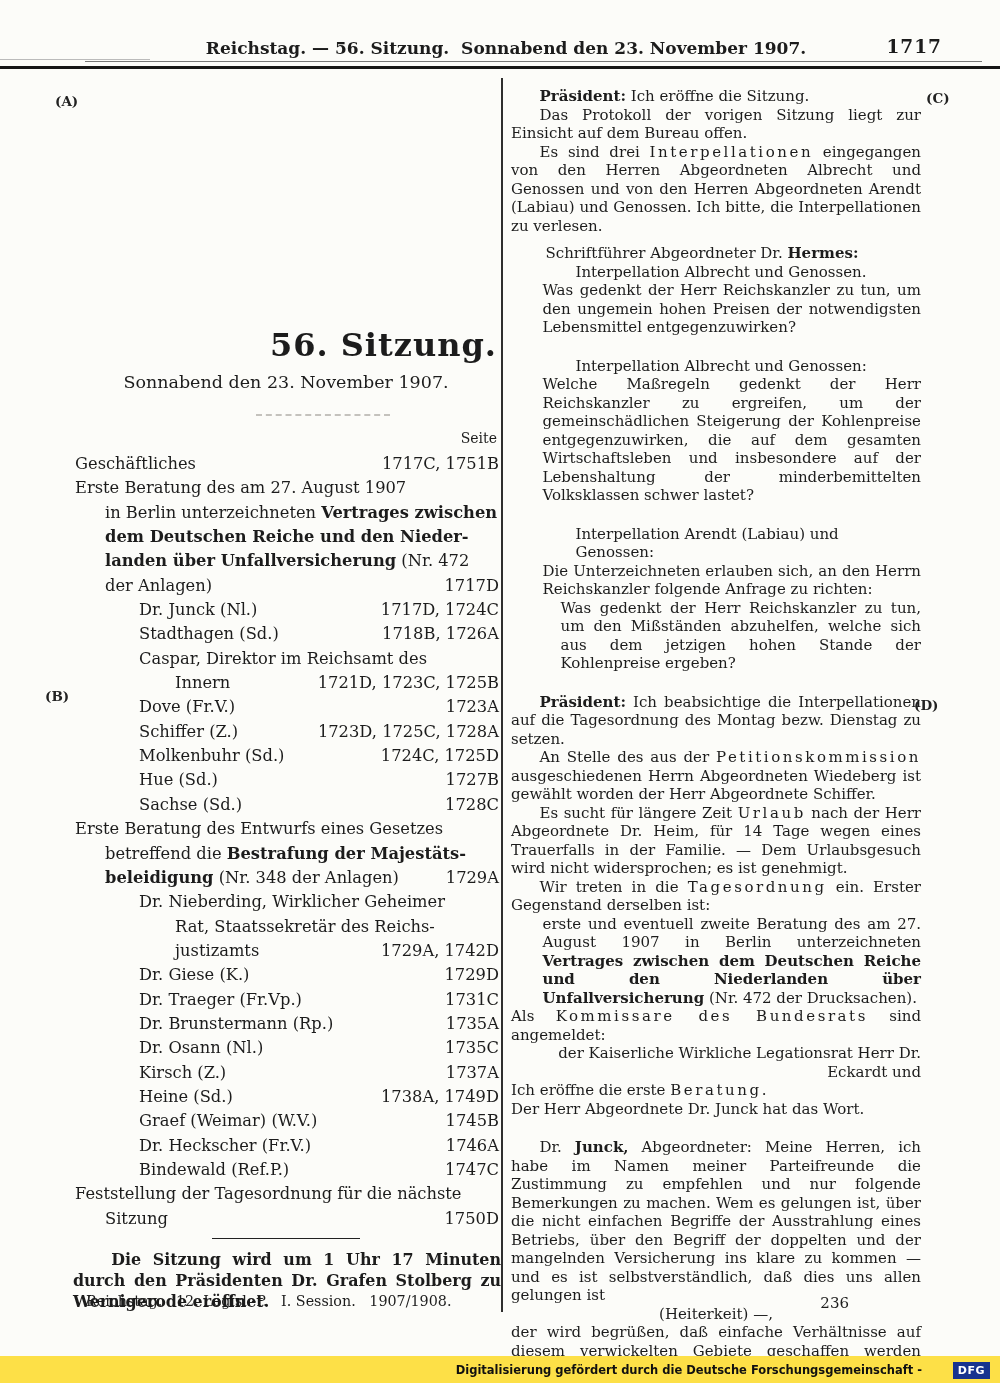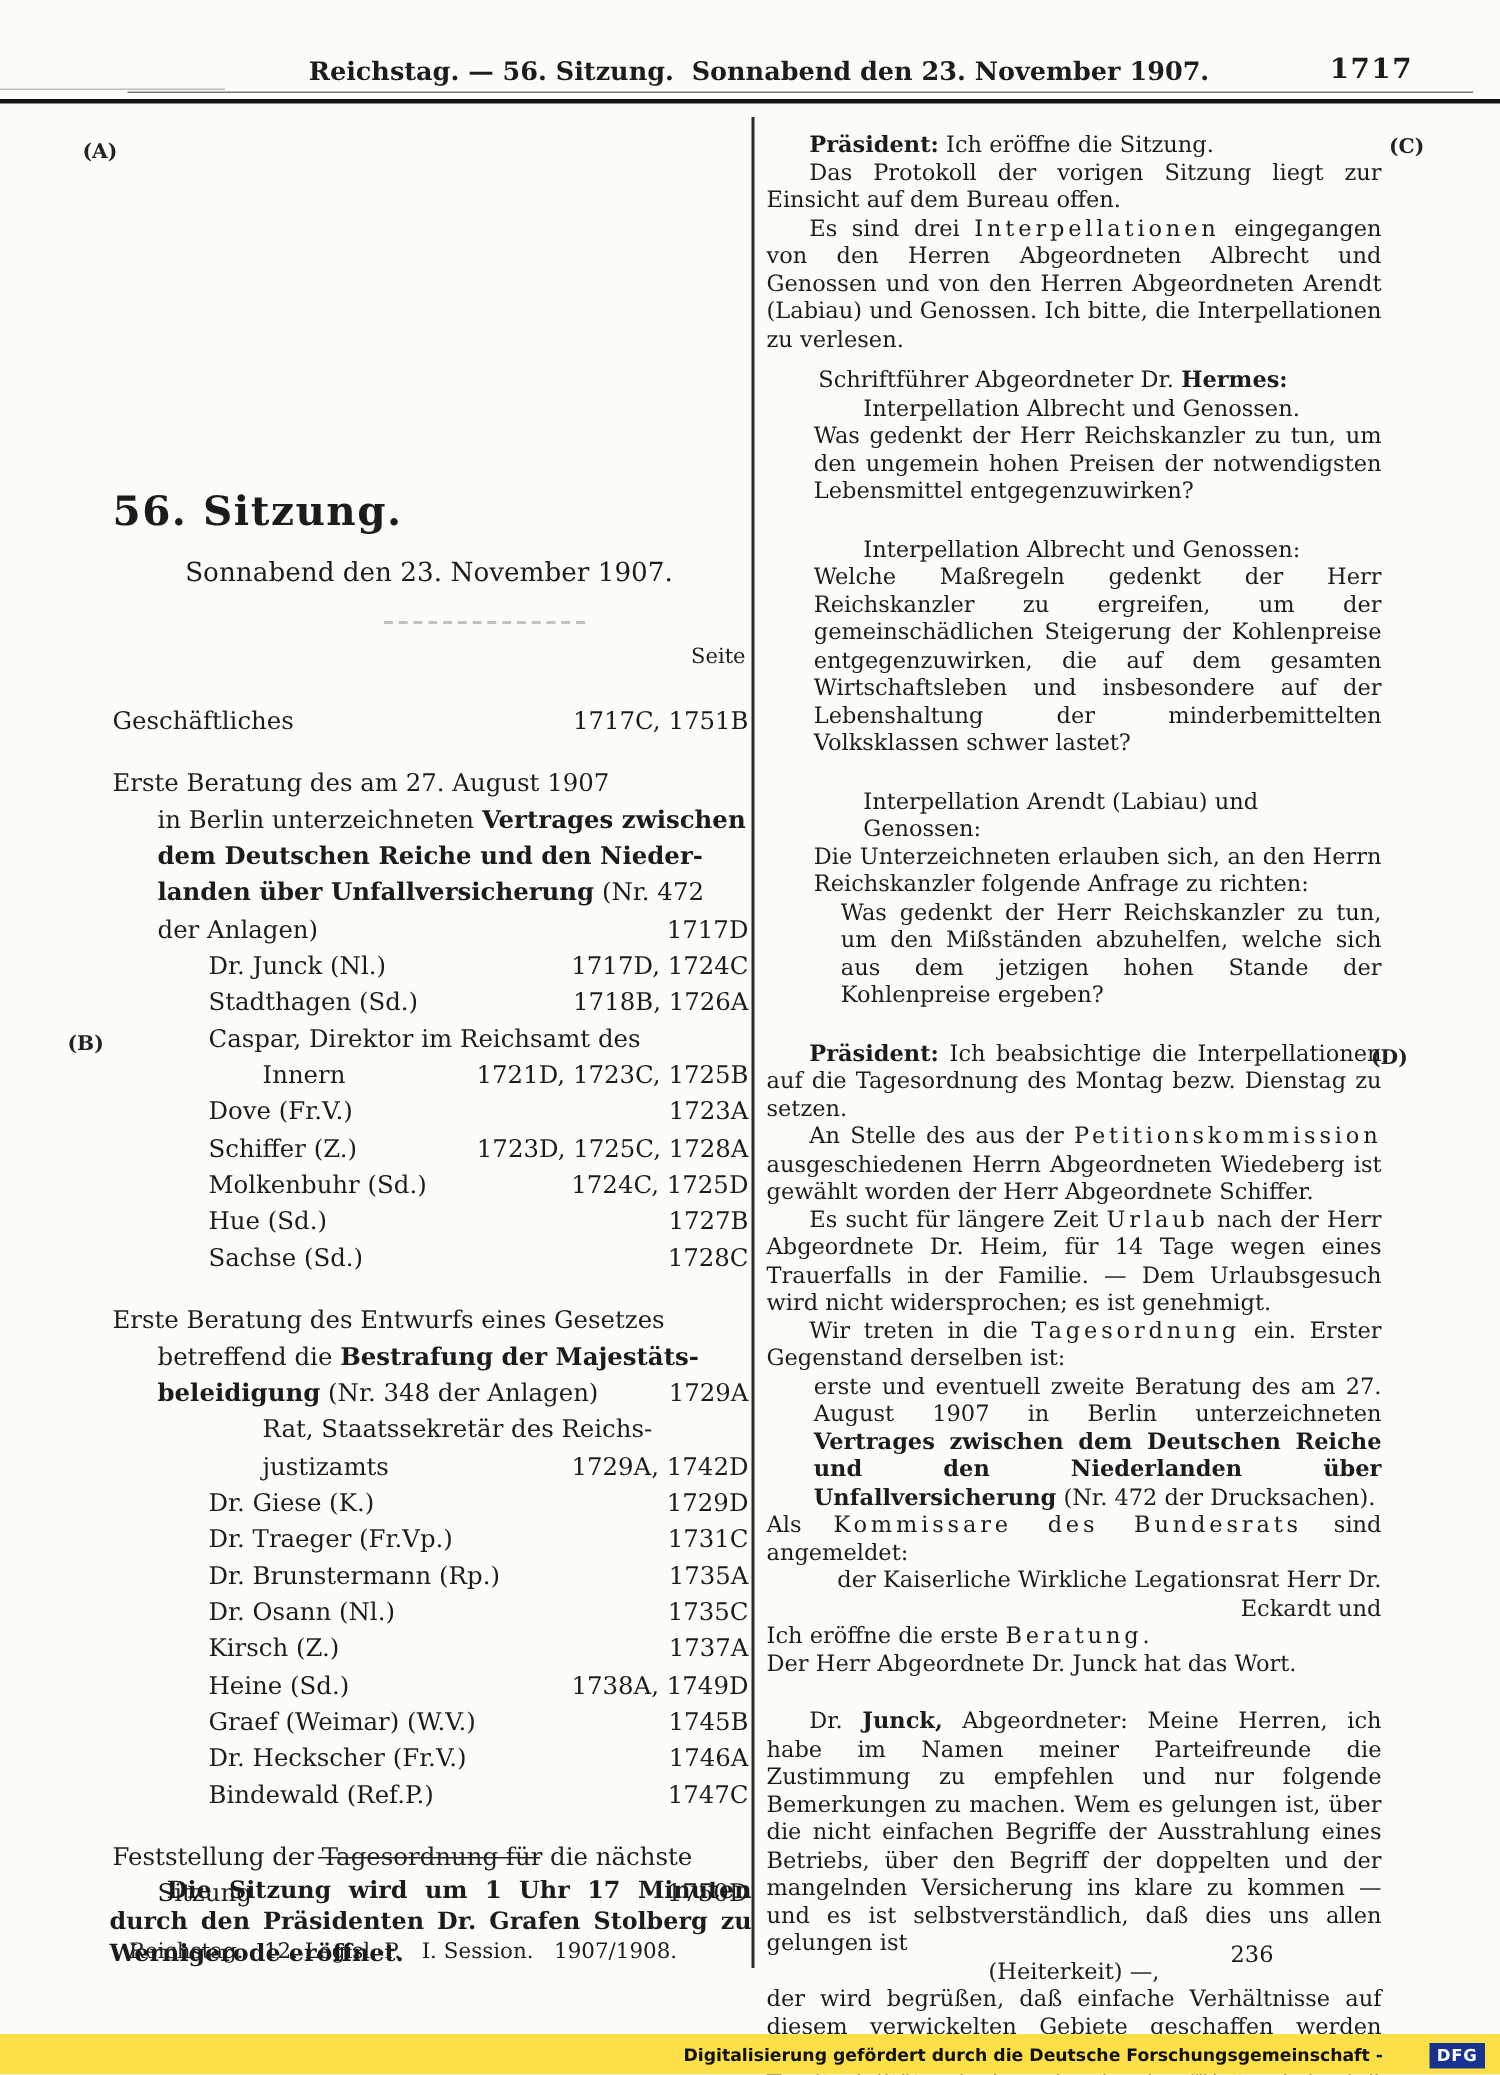--- a/index.html
+++ b/index.html
@@ -17,30 +17,30 @@
   .mletter{position:absolute;font-size:13.5px;font-weight:bold;color:#222;}
   .ml-a{top:93px;left:55px;}
   .ml-b{top:688px;left:45px;}
   .ml-c{top:90px;left:926px;}
   .ml-d{top:697px;left:914px;}
 
   
   .divider{position:absolute;top:78px;left:501px;width:1.6px;height:1234px;background:#2e2e2e;}
 
   
-  .lc-title{position:absolute;top:326px;left:75px;width:422px;text-align:left;font-size:27px;font-weight:bold;letter-spacing:1px;}
+  .lc-title{position:absolute;top:326px;left:75px;width:422px;text-align:right;font-size:32px;font-weight:bold;letter-spacing:1px;}
   .lc-subtitle{position:absolute;top:372px;left:75px;width:422px;text-align:center;font-size:17.5px;}
   .artifact{position:absolute;top:414px;left:256px;width:134px;border-top:2px dashed #c4c2bd;}
   .seite{position:absolute;top:430px;left:75px;width:422px;text-align:right;font-size:14px;}
   .toc{position:absolute;top:452px;left:75px;width:424px;font-size:16.3px;line-height:24.35px;}
   .toc-line{display:flex;align-items:baseline;}
   .toc-text{white-space:nowrap;}
   .toc-ref{white-space:nowrap;text-align:center;}
   .leader{flex:1;min-width:16px;margin:0 7px 0 8px;background-image:radial-gradient(circle,#2b2b2b 1.15px,rgba(0,0,0,0) 1.45px);background-size:12px 4px;background-repeat:repeat-x;background-position:left calc(100% - 5px);}
-  .ind0{padding-left:0;margin-top:17px;}
+  .ind0{padding-left:0;}
   .ind1{padding-left:30px;}
   .ind2{padding-left:64px;}
   .ind3{padding-left:100px;}
   .section-rule{position:absolute;top:1238px;left:212px;width:148px;border-top:1.7px solid #222;}
   .closing{position:absolute;top:1249px;left:73px;width:428px;font-size:15.9px;line-height:21px;font-weight:bold;text-indent:2.4em;text-align:justify;}
   .lc-footer{position:absolute;top:1293px;left:86px;font-size:14.3px;white-space:pre;}
 
   
   .rcol{position:absolute;top:87px;left:511px;width:410px;font-size:15px;line-height:18.5px;text-align:justify;}
   .para{margin:0;}
@@ -152,20 +152,23 @@
       <div class="toc-line ind0">
         <span class="toc-text">Erste Beratung des Entwurfs eines Gesetzes</span>
       </div>
       <div class="toc-line ind1">
         <span class="toc-text">betreffend die <b>Bestrafung der Majestäts-</b></span>
       </div>
       <div class="toc-line ind1">
         <span class="toc-text"><b>beleidigung</b> (Nr. 348 der Anlagen)</span>
         <span class="leader"></span>
         <span class="toc-ref">1729A</span>
+      </div>
+      <div class="toc-line ind2">
+        <span class="toc-text">Dr. Nieberding, Wirklicher Geheimer</span>
       </div>
       <div class="toc-line ind3">
         <span class="toc-text">Rat, Staatssekretär des Reichs-</span>
       </div>
       <div class="toc-line ind3">
         <span class="toc-text">justizamts</span>
         <span class="leader"></span>
         <span class="toc-ref">1729A,  1742D</span>
       </div>
       <div class="toc-line ind2">

